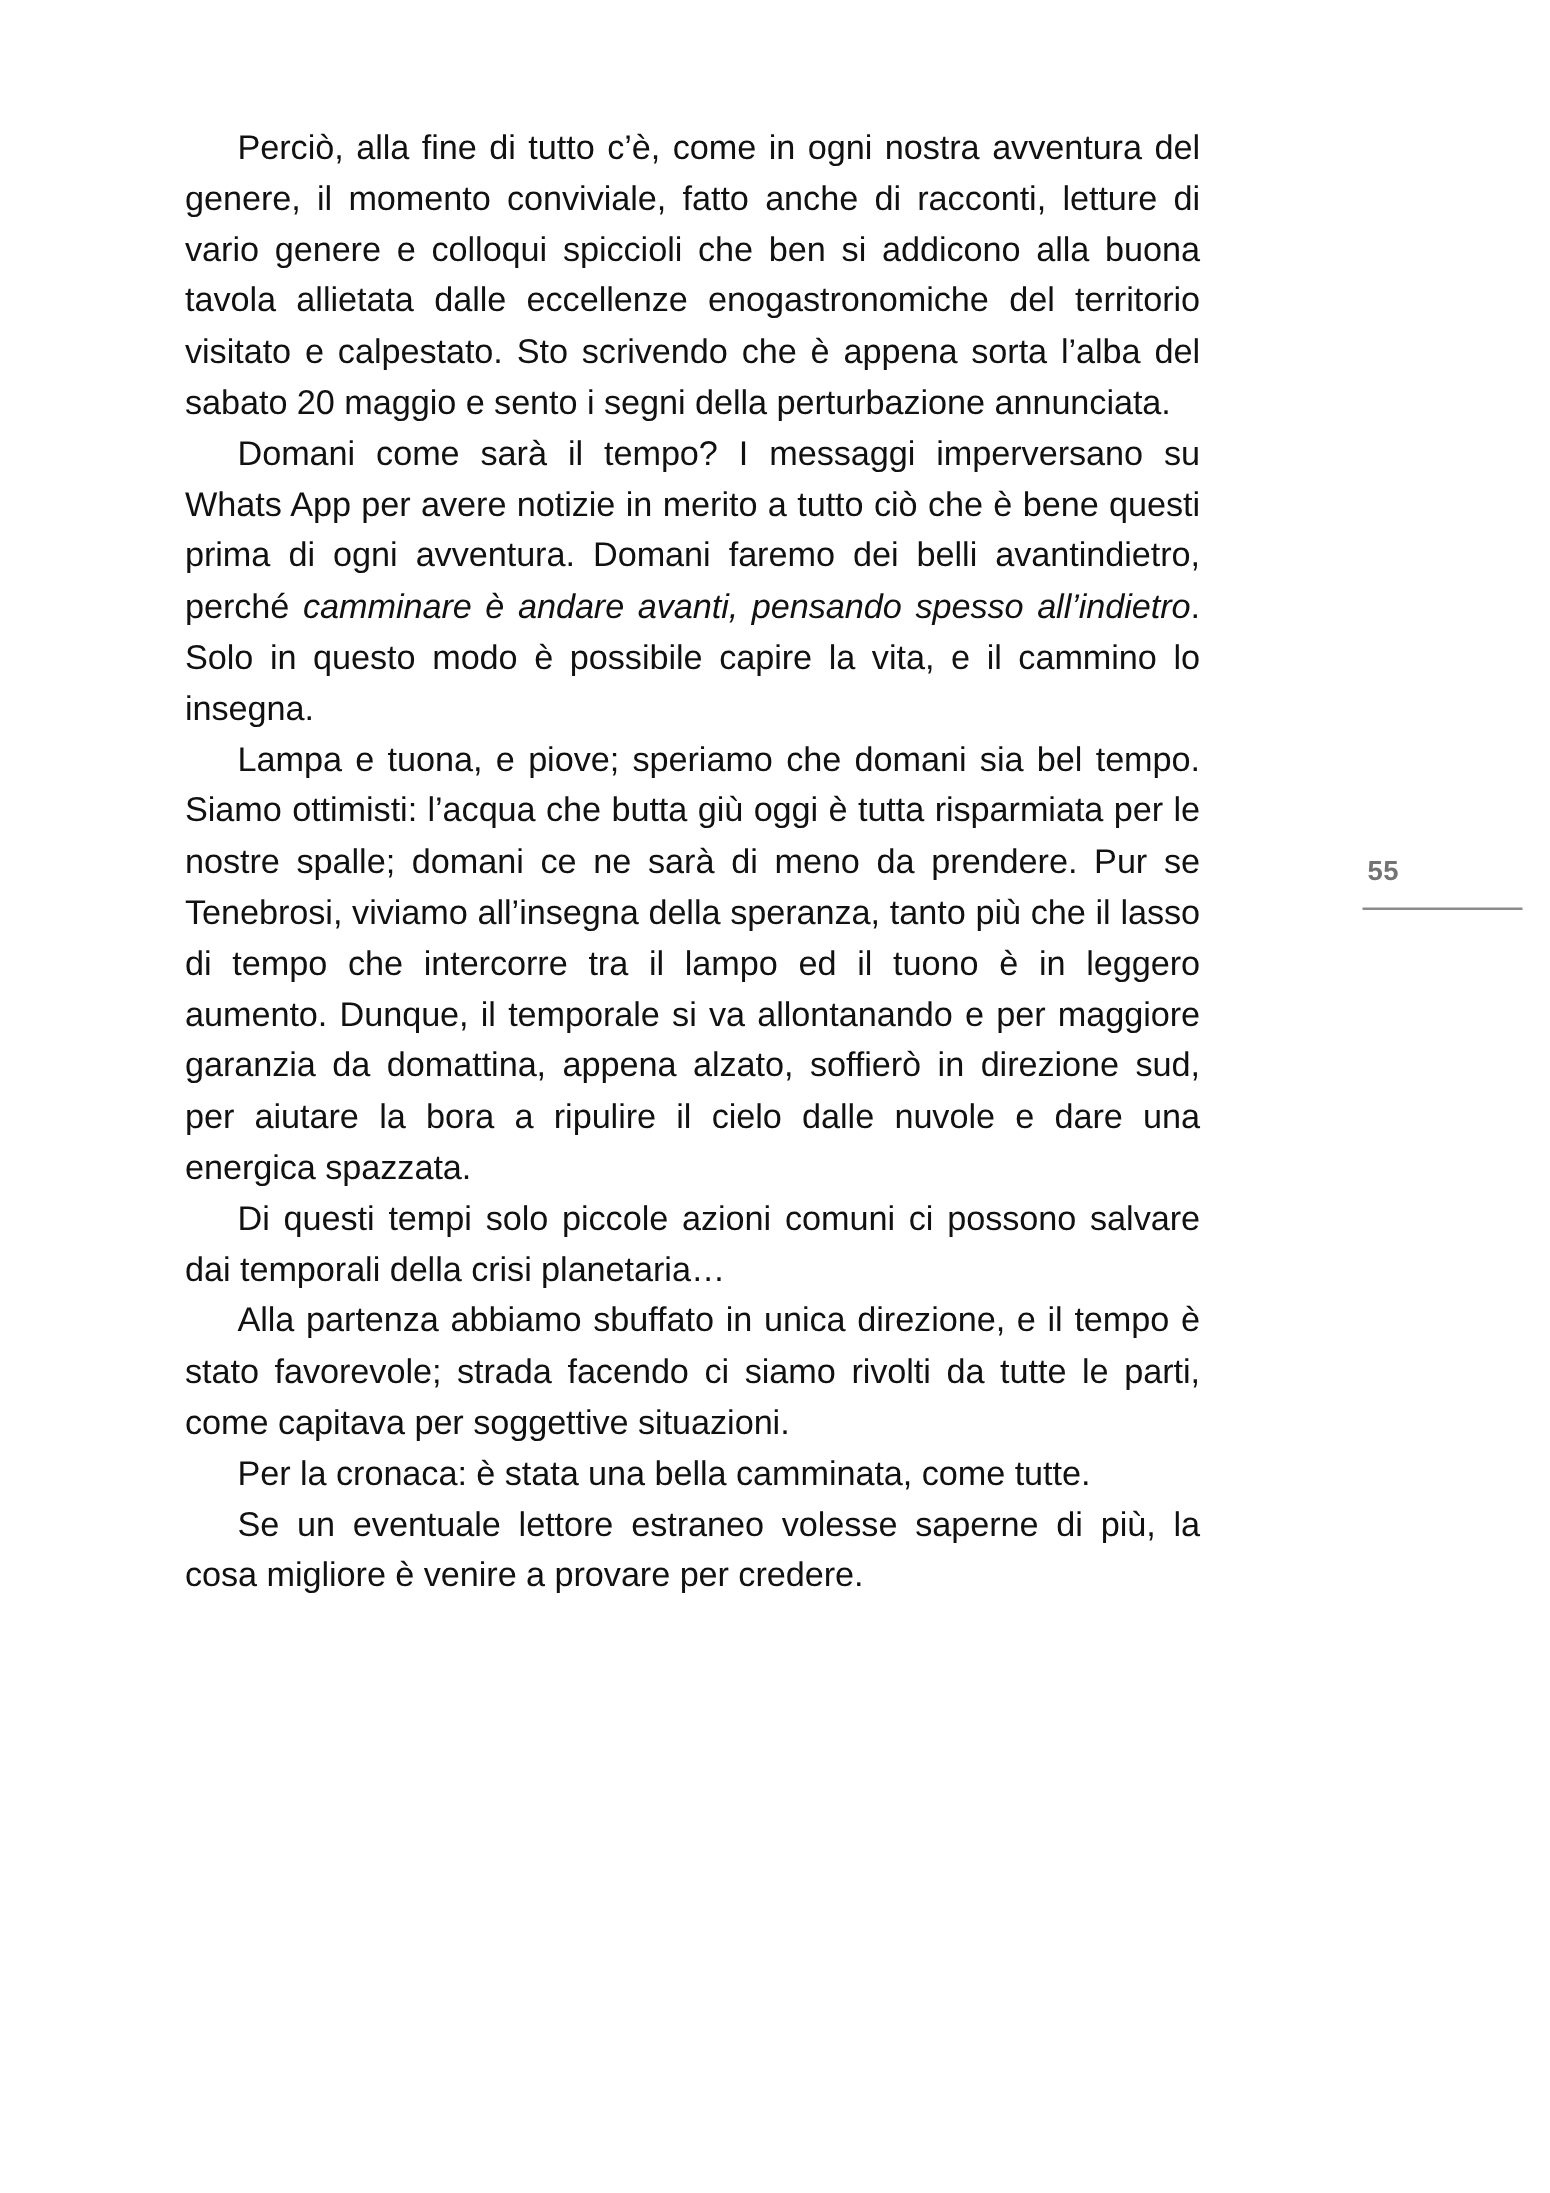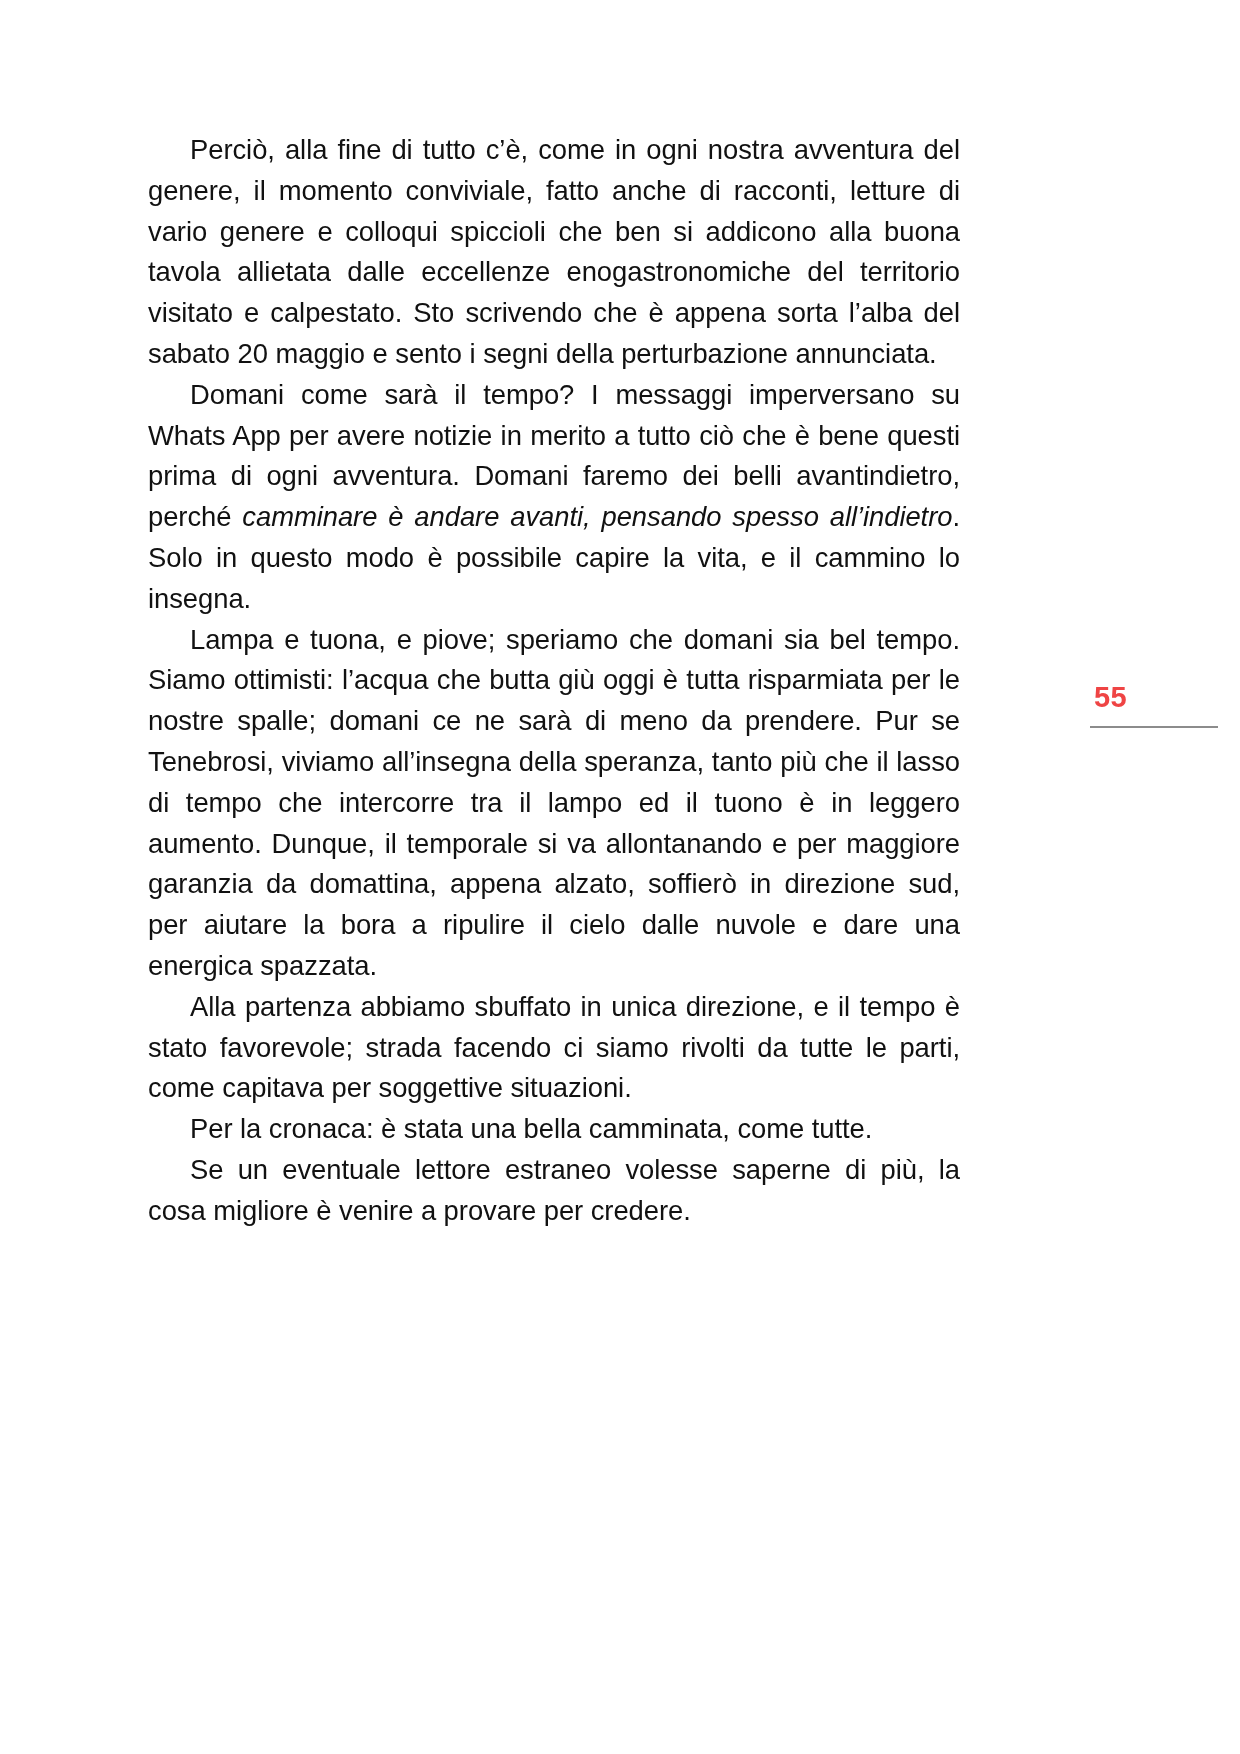--- a/index.html
+++ b/index.html
@@ -25,44 +25,43 @@
     top: 98px;
     width: 812px;
     text-align: justify;
     text-justify: inter-word;
     font-size: 27.4px;
     line-height: 40.8px;
     letter-spacing: -0.05px;
     color: #111111;
     -webkit-hyphens: none;
     hyphens: none;
-    margin-top: 32px;
   }
   .para {
     margin: 0;
     text-indent: 42px;
     text-align: justify;
   }
   .para:last-child {
     text-align: justify;
   }
   .em {
     font-style: italic;
   }
   .page-number-block {
     position: absolute;
     left: 1068px;
     top: 682px;
     width: 150px;
     text-align: left;
   }
   .page-number {
-    font-size: 29px;
+    font-size: 22px;
     font-weight: bold;
-    color: #ef4444;
+    color: #737373;
     line-height: 30px;
     letter-spacing: 0.3px;
     padding-left: 26px;
   }
   .page-rule {
     margin-top: 14px;
     margin-left: 22px;
     width: 128px;
     height: 2px;
     background: #8c8c8c;
@@ -70,20 +69,21 @@
 </style>
 </head>
 <body>
 
 <div class="page">
 
   <div class="text-column">
     <p class="para"><span>Perciò, alla fine di tutto c’è, come in ogni nostra avventura del genere, il momento conviviale, fatto anche di racconti, letture di vario genere e colloqui spiccioli che ben si addicono alla buona tavola allietata dalle eccellenze enogastronomiche del territorio visitato e calpestato. Sto scrivendo che è appena sorta l’alba del sabato 20 maggio e sento i segni della perturbazione annunciata.</span></p>
     <p class="para"><span>Domani come sarà il tempo? I messaggi imperversano su Whats App per avere notizie in merito a tutto ciò che è bene questi prima di ogni avventura. Domani faremo dei belli avantindietro, perché </span><span class="em">camminare è andare avanti, pensando spesso all’indietro</span><span>. Solo in questo modo è possibile capire la vita, e il cammino lo insegna.</span></p>
     <p class="para"><span>Lampa e tuona, e piove; speriamo che domani sia bel tempo. Siamo ottimisti: l’acqua che butta giù oggi è tutta risparmiata per le nostre spalle; domani ce ne sarà di meno da prendere. Pur se Tenebrosi, viviamo all’insegna della speranza, tanto più che il lasso di tempo che intercorre tra il lampo ed il tuono è in leggero aumento. Dunque, il temporale si va allontanando e per maggiore garanzia da domattina, appena alzato, soffierò in direzione sud, per aiutare la bora a ripulire il cielo dalle nuvole e dare una energica spazzata.</span></p>
+    <p class="para"><span>Di questi tempi solo piccole azioni comuni ci possono salvare dai temporali della crisi planetaria…</span></p>
     <p class="para"><span>Alla partenza abbiamo sbuffato in unica direzione, e il tempo è stato favorevole; strada facendo ci siamo rivolti da tutte le parti, come capitava per soggettive situazioni.</span></p>
     <p class="para"><span>Per la cronaca: è stata una bella camminata, come tutte.</span></p>
     <p class="para"><span>Se un eventuale lettore estraneo volesse saperne di più, la cosa migliore è venire a provare per credere.</span></p>
   </div>
 
   <div class="page-number-block">
     <div class="page-number">55</div>
     <div class="page-rule"></div>
   </div>
 

